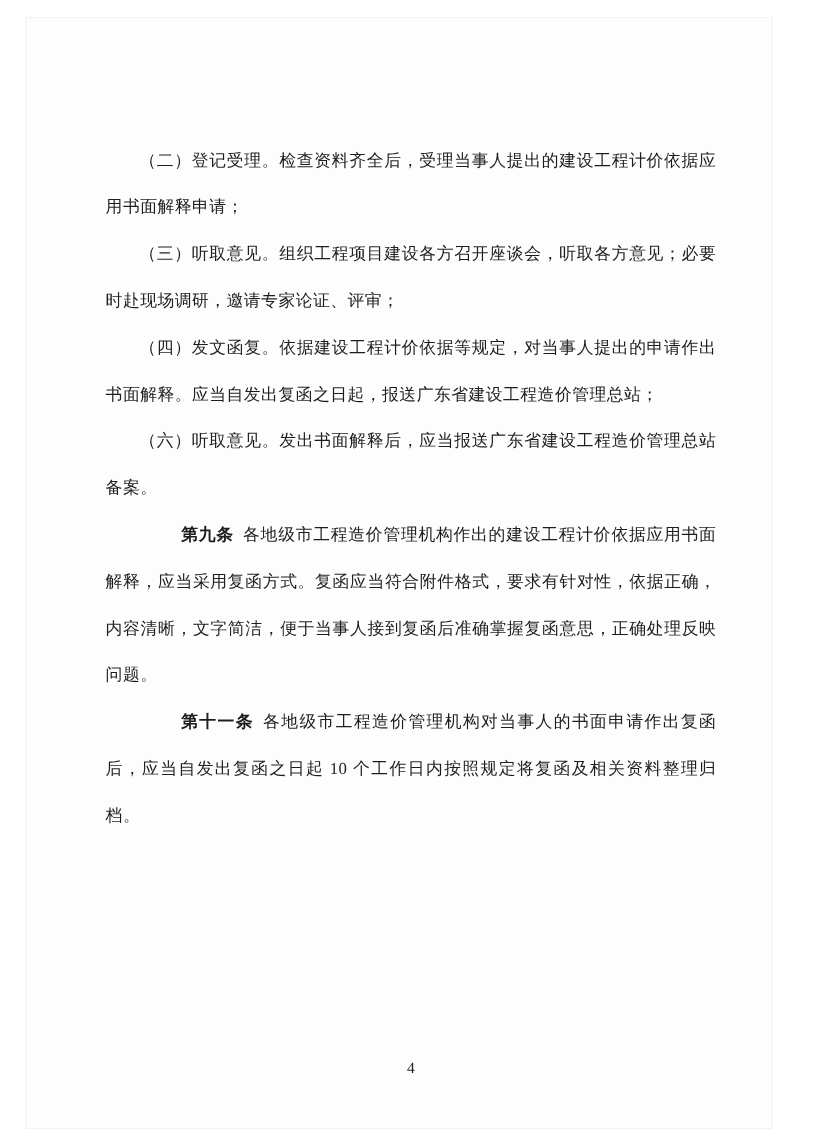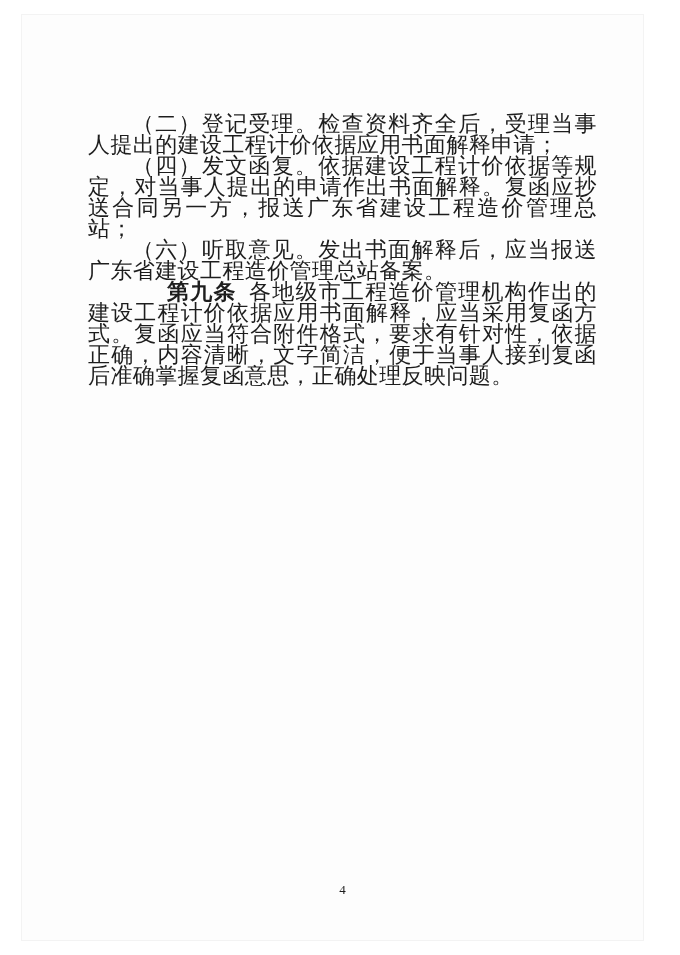--- a/index.html
+++ b/index.html
@@ -22,26 +22,25 @@
     width:623px;height:927px;
     background:var(--page-background);
     border:1px solid var(--page-edge);
     box-sizing:border-box;
   }
   .doc-body{
     position:absolute;
     left:66px;top:100px;
     width:509px;
     color:var(--text);
-    font-size:22px;
-    line-height:21px;
+    font-size:14px;
+    line-height:39px;
     letter-spacing:0.4px;
     text-align:justify;
     text-justify:inter-ideograph;
-    font-family:Liberation Mono, monospace;
   }
   .para{
     margin:0;
     padding:0;
     text-indent:2em;
   }
   .article-no{
     font-weight:bold;
     margin-right:0.55em;
     margin-left:35px;
@@ -55,18 +54,20 @@
     font-size:13px;
     color:var(--text);
   }
 </style>
 </head>
 <body>
 
 <div class="page">
   <div class="doc-body" id="doc-body">
       <p class="para">（二）登记受理。检查资料齐全后，受理当事人提出的建设工程计价依据应用书面解释申请；</p>
-      <p class="para">（四）发文函复。依据建设工程计价依据等规定，对当事人提出的申请作出书面解释。复函应抄送合同另一方，报送广东省建设工程造价管理总站；</p>
+      <p class="para">（三）听取意见。组织工程项目建设各方召开座谈会，听取各方意见；必要时赴现场调研，邀请专家论证、评审；</p>
+      <p class="para">（四）发文函复。依据建设工程计价依据等规定，对当事人提出的申请作出书面解释。应当自发出复函之日起，报送广东省建设工程造价管理总站；</p>
       <p class="para">（六）听取意见。发出书面解释后，应当报送广东省建设工程造价管理总站备案。</p>
       <p class="para"><b class="article-no">第九条</b>各地级市工程造价管理机构作出的建设工程计价依据应用书面解释，应当采用复函方式。复函应当符合附件格式，要求有针对性，依据正确，内容清晰，文字简洁，便于当事人接到复函后准确掌握复函意思，正确处理反映问题。</p>
+      <p class="para"><b class="article-no">第十一条</b>各地级市工程造价管理机构对当事人的书面申请作出复函后，应当自发出复函之日起 10 个工作日内按照规定将复函及相关资料整理归档。</p>
     </div>
   <div class="page-number">4</div>
 </div>
 
 </body></html>

